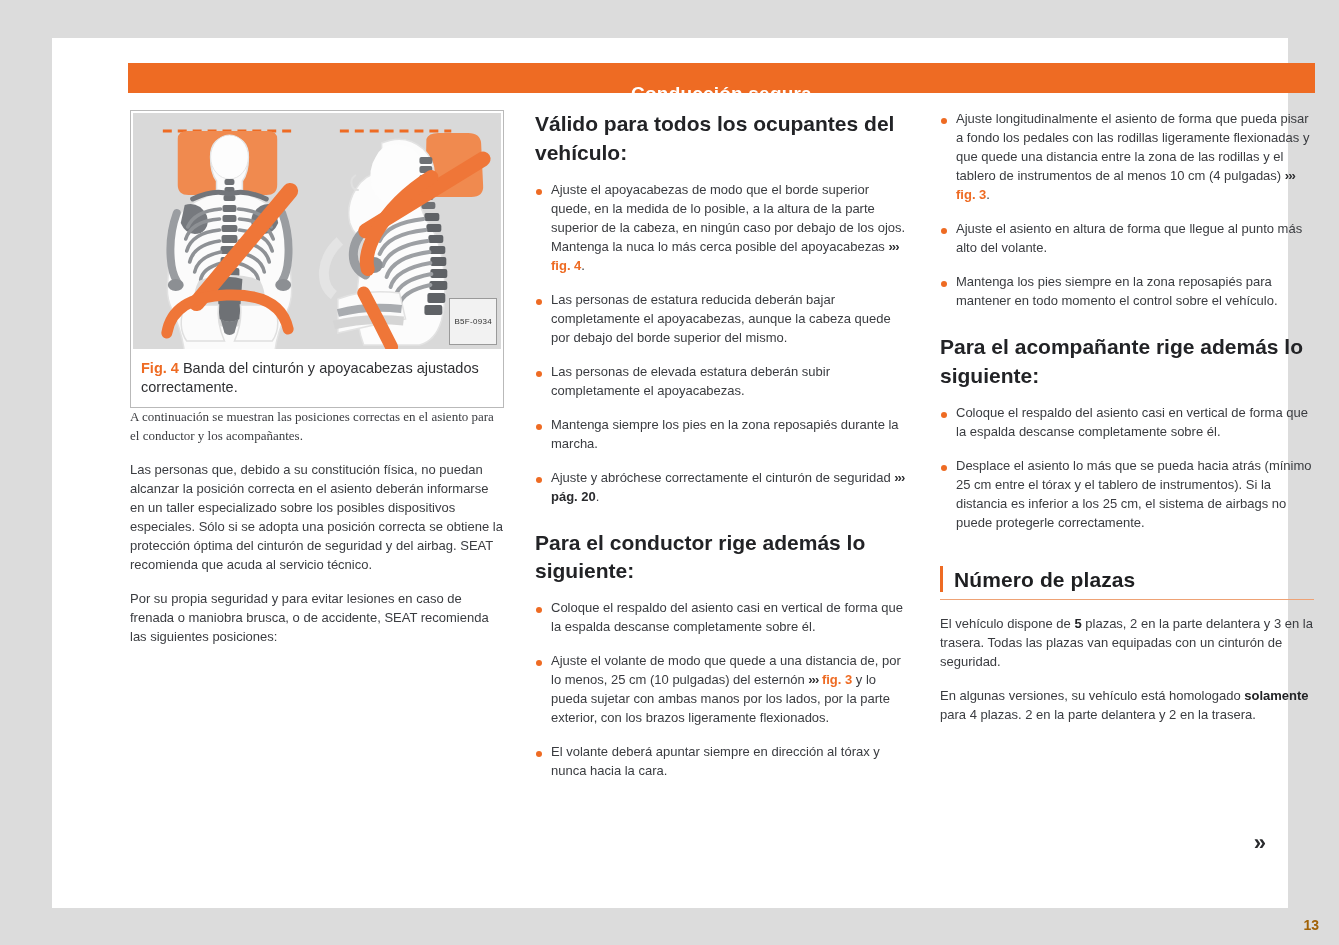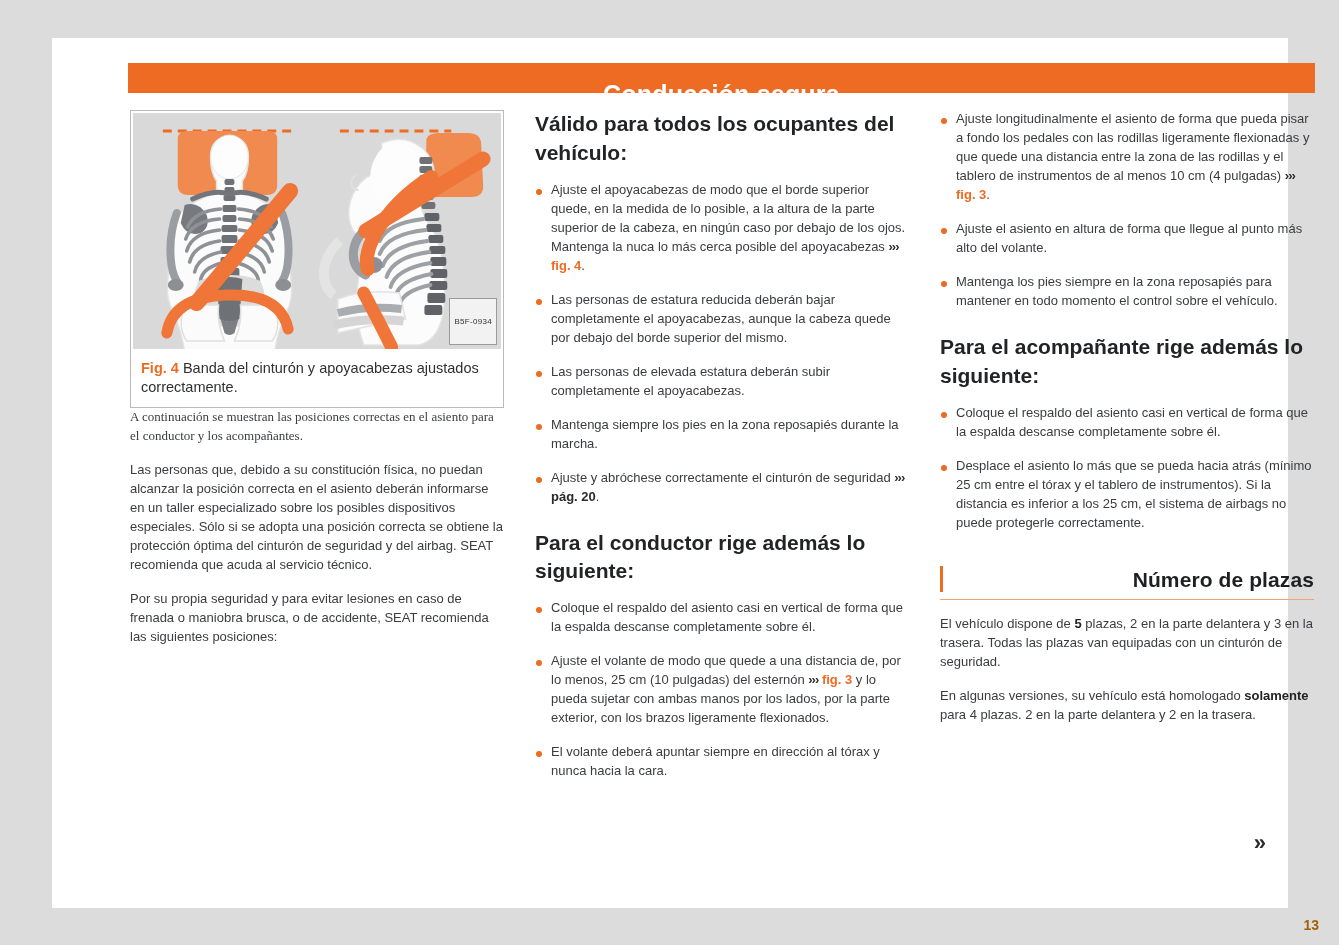--- a/index.html
+++ b/index.html
@@ -28,21 +28,21 @@
     position: absolute;
     left: 76px; top: 25px;
     width: 1187px; height: 30px;
     background: #ee6b23;
     display: flex;
     align-items: center;
     justify-content: center;
   }
   .header-title {
     color: #ffffff;
-    font-size: 25px;
+    font-size: 19px;
     font-weight: bold;
     letter-spacing: 0.2px;
     margin-top: 32px;
   }
   
   .columns {
     position: absolute;
     left: 78px; top: 72px;
     width: 1185px; height: 825px;
     display: flex;
@@ -120,21 +120,20 @@
   .chev { font-weight: bold; color: #2a2b2e; letter-spacing: -1px; }
   .darkref { font-weight: bold; color: #2a2b2e; }
   .b { font-weight: bold; color: #222326; }
 
   
   .section-head {
     margin-top: 34px;
     position: relative;
     padding: 2px 0 7px 14px;
     border-bottom: 1.5px solid #eea275;
-    text-align: right;
   }
   .section-head::before {
     content: "";
     position: absolute;
     left: 0; top: 0; bottom: 7px;
     width: 3px;
     background: #ee6b23;
   }
   .section-head h2 {
     margin: 0;

